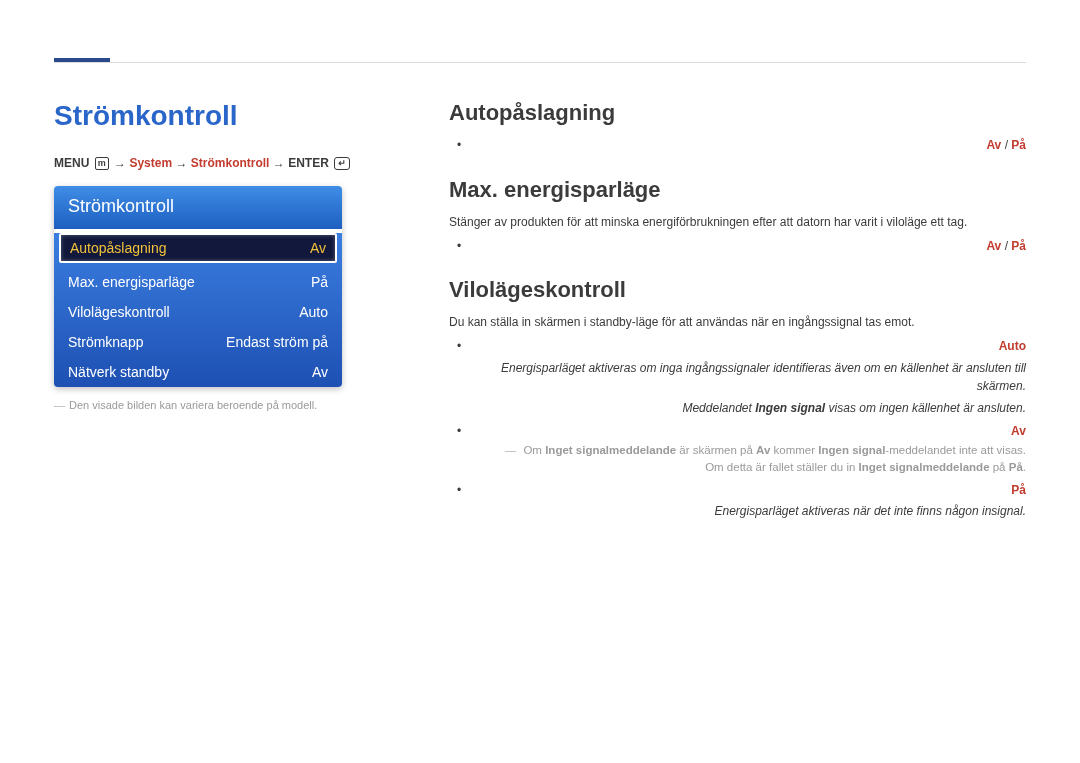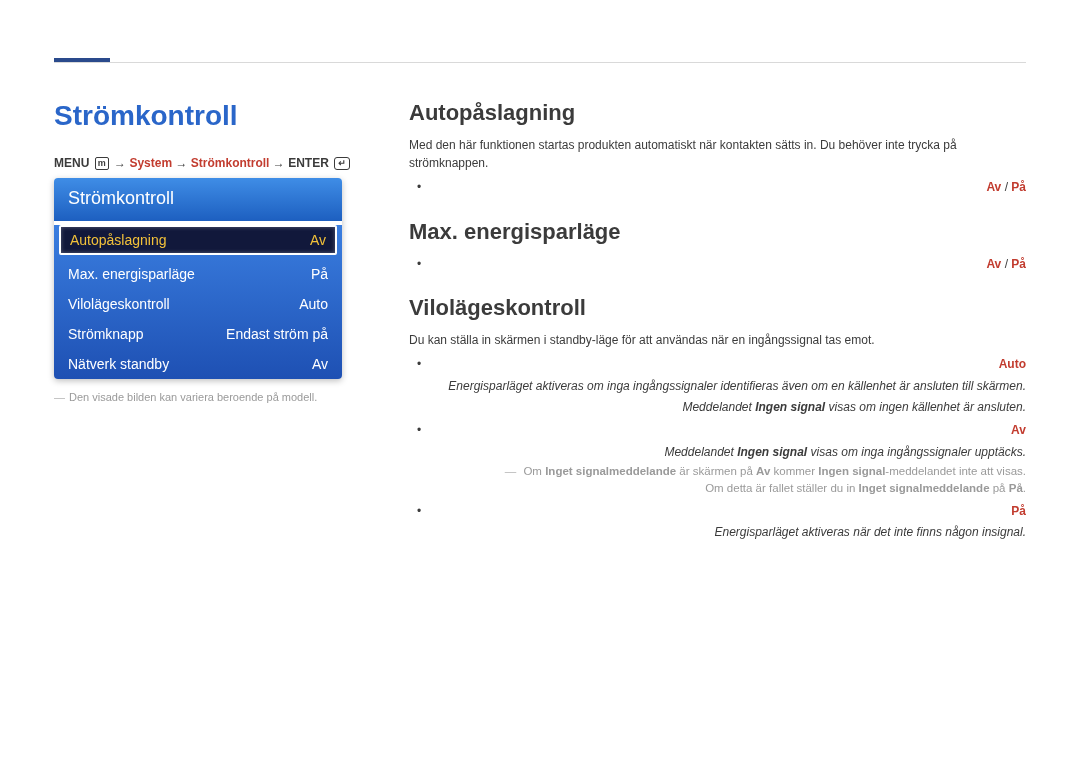--- a/index.html
+++ b/index.html
@@ -26,39 +26,40 @@
     right: 54px;
     border-top: 1px solid #d9d9d9;
   }
   .page {
     position: absolute;
     top: 100px;
     left: 54px;
     right: 54px;
     bottom: 40px;
     display: flex;
+    gap: 40px;
   }
   .left-col {
     width: 355px;
     flex-shrink: 0;
   }
   .right-col {
     flex: 1;
   }
   h1.main-title {
     font-size: 28px;
     font-weight: 600;
     color: #2a66c9;
     margin-bottom: 24px;
   }
   .breadcrumb {
     font-size: 12px;
     font-weight: 700;
     color: #3b3b3b;
-    margin-bottom: 8px;
+    margin-bottom: 16px;
   }
   .breadcrumb .red { color: #c23c2f; font-weight: 700; }
   .breadcrumb .icon-box {
     display: inline-block;
     border: 1px solid #3b3b3b;
     border-radius: 2px;
     font-size: 9px;
     padding: 0 2px;
     line-height: 11px;
     vertical-align: middle;
@@ -222,53 +223,50 @@
       </div>
     </div>
 
     <div class="caption">Den visade bilden kan variera beroende på modell.</div>
   </div>
 
   <div class="right-col">
 
     <div class="block">
       <h2 class="section">Autopåslagning</h2>
-      <p class="desc">Med den här funktionen startas produkten automatiskt när kontakten sätts in. Du behöver inte trycka på strömknappen.</p>
       <ul class="bullets">
         <li>
           <span class="red-strong">Av</span><span> / </span><span class="red-strong">På</span>
         </li>
       </ul>
     </div>
 
     <div class="block">
       <h2 class="section">Max. energisparläge</h2>
+      <p class="desc">Stänger av produkten för att minska energiförbrukningen efter att datorn har varit i viloläge ett tag.</p>
       <ul class="bullets">
         <li>
           <span class="red-strong">Av</span><span> / </span><span class="red-strong">På</span>
         </li>
       </ul>
     </div>
 
     <div class="block">
       <h2 class="section">Vilolägeskontroll</h2>
       <p class="desc">Du kan ställa in skärmen i standby-läge för att användas när en ingångssignal tas emot.</p>
       <ul class="bullets">
         <li>
           <span class="red-strong">Auto</span>
           <div class="sub">Energisparläget aktiveras om inga ingångssignaler identifieras även om en källenhet är ansluten till skärmen.</div>
           <div class="sub">
             <span>Meddelandet </span><span class="bold">Ingen signal</span><span> visas om ingen källenhet är ansluten.</span>
           </div>
         </li>
         <li>
           <span class="red-strong">Av</span>
-          <div class="sub">
-            <span>Meddelandet </span><span class="bold">Ingen signal</span><span> visas om inga ingångssignaler upptäcks.</span>
-          </div>
           <div class="note">
             <span>Om </span><span class="bold">Inget signalmeddelande</span><span> är skärmen på </span><span class="bold">Av</span><span> kommer </span><span class="bold">Ingen signal</span><span>-meddelandet inte att visas.</span>
             <br>
             <span style="visibility:hidden">―&nbsp;&nbsp;</span><span>Om detta är fallet ställer du in </span><span class="bold">Inget signalmeddelande</span><span> på </span><span class="bold">På</span><span>.</span>
           </div>
         </li>
         <li>
           <span class="red-strong">På</span>
           <div class="sub">Energisparläget aktiveras när det inte finns någon insignal.</div>
         </li>

